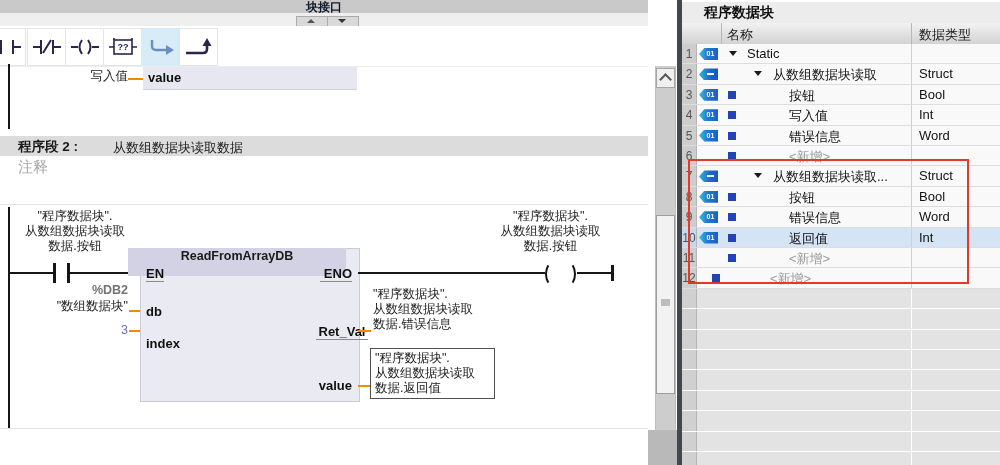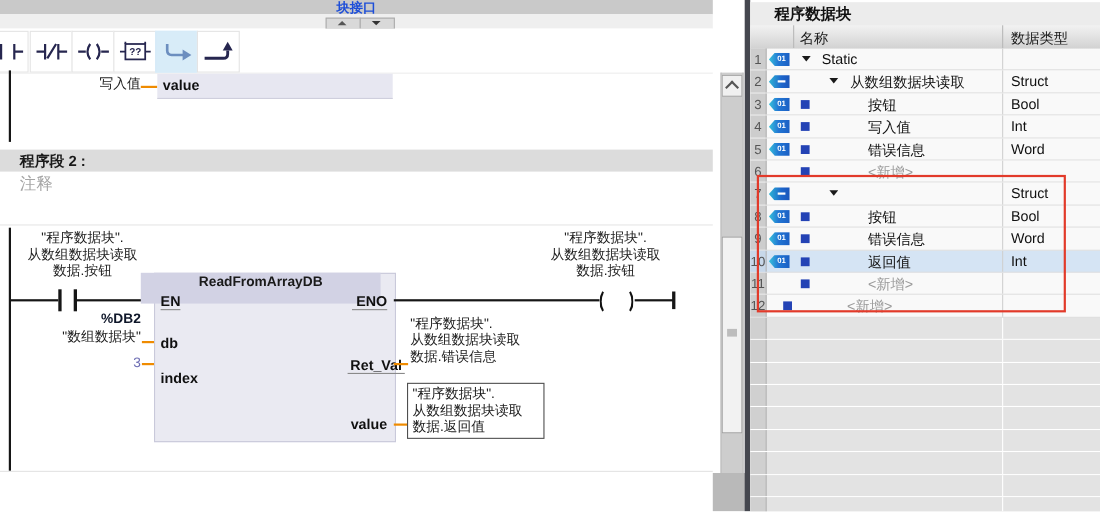--- a/index.html
+++ b/index.html
@@ -1,21 +1,21 @@
 <!DOCTYPE html>
 <html><head>
 <meta charset="utf-8">
 <style>
   html,body{margin:0;padding:0;background:#fff}
   .app{position:relative;width:1000px;height:465px;overflow:hidden;background:#fff;
        font-family:"Liberation Sans",sans-serif;color:#1a1a1a;font-size:13px}
   .abs{position:absolute}
   
   .topstrip{left:0;top:0;width:648px;height:13px;background:#c9c9c9}
-  .iftitle{left:0;top:0;width:648px;text-align:center;font-size:12px;font-weight:bold;color:#1d4ed8;line-height:14px}
+  .iftitle{left:0;top:0;width:648px;text-align:center;font-size:12px;font-weight:bold;color:#0f172a;line-height:14px}
   .substrip{left:0;top:13px;width:648px;height:13px;background:#efefef}
   .splitbtn{top:16px;width:30px;height:9px;background:#d9d9d9;border:1px solid #ababab}
   .triup,.tridn{position:absolute;left:10px;width:0;height:0;border-left:4px solid transparent;border-right:4px solid transparent}
   .triup{top:2px;border-bottom:4px solid #555}
   .tridn{top:2px;border-top:4px solid #333}
   .toolbar{left:0;top:26px;width:648px;height:40px;background:#fff;border-bottom:1px solid #ededed}
   .tbtn{position:absolute;top:2px;width:37px;height:36px;background:#fff;border:1px solid #e4e4e4;display:flex;align-items:center;justify-content:center}
   .tbtn.hl{background:#d8ecf8;border-color:#d8ecf8}
   
   .wire{position:absolute;height:2px;background:#161616}
@@ -25,21 +25,21 @@
   .lab{position:absolute;font-size:12.5px;line-height:15px;color:#1c1c1c}
   .ctr{text-align:center}.ral{text-align:right}
   .netbar{left:0;width:648px;height:20px;background:#dcdcdc}
   .netlbl{position:absolute;left:18px;top:2px;font-weight:bold;font-size:13.5px}
   .nettitle{position:absolute;left:113px;top:3px;font-size:13px}
   .comment{position:absolute;left:18px;font-size:15px;color:#a5a5a5}
   .fbbody{position:absolute;background:#eaeaf2;border:1px solid #c9c9da}
   .fbhead{position:absolute;background:#d2d2e4;font-weight:bold;font-size:12.5px;text-align:center;line-height:16px}
   .pin{position:absolute;font-weight:bold;font-size:13px;color:#101010}
   .pu{border-bottom:1px solid #8a8a8a;padding-bottom:0}
-  .teal{color:#0f172a;font-weight:bold}
+  .teal{color:#737373;font-weight:bold}
   .cblue{color:#6e6eb4}
   .parenL,.parenR{position:absolute;width:11px;height:20px;border:2px solid transparent;border-radius:50%}
   .parenL{border-left:2px solid #111}
   .parenR{border-right:2px solid #111}
   .valbox{position:absolute;border:1px solid #4f4f4f;background:#fff;padding:2px 4px;font-size:12.5px;line-height:15px}
   .blk1{position:absolute;background:#e7e7f1;border-bottom:1px solid #cfcfdd}
   
   .sb{left:655px;top:66px;width:19px;height:364px;background:#cdcdcd;border-left:1px solid #bdbdbd;border-right:1px solid #bdbdbd}
   .sbup{position:absolute;left:0;top:2px;width:17px;height:18px;background:#f0f0f0;border:1px solid #a6a6a6}
   .chev{width:7px;height:7px;border-left:2px solid #555;border-top:2px solid #555;transform:rotate(45deg);margin:6px auto 0}
@@ -142,20 +142,21 @@
 
   <div class="rail" style="left:8px;top:64px;height:65px"></div>
   <div class="lab ral" style="left:40px;top:69px;width:88px">写入值</div>
   <div class="owire" style="left:128px;top:78px;width:15px"></div>
   <div class="blk1" style="left:143px;top:67px;width:214px;height:22px">
     <span class="pin" style="left:5px;top:3px">value</span>
   </div>
 
   <div class="abs netbar" style="top:136px">
     <span class="netlbl">程序段 2 :</span>
+    <span class="nettitle">从数组数据块读取数据</span>
   </div>
   <div class="comment" style="top:158px">注释</div>
   <div class="abs" style="left:0;top:204px;width:648px;height:1px;background:#e6e6e6"></div>
 
   <div class="rail" style="left:8px;top:207px;height:221px"></div>
 
   <div class="lab ctr" style="left:10px;top:209px;width:130px">
     <div>"程序数据块".</div>
     <div>从数组数据块读取</div>
     <div>数据.按钮</div>
@@ -270,20 +271,21 @@
         <div class="trow" style="top: 144px;">
           <div class="cnum">6</div>
           <div class="mark" style="left: 46px;"></div>
           <div class="rname ph" style="left: 107px;">&lt;新增&gt;</div>
           <div class="cvline"></div>
         </div>
         <div class="trow" style="top: 164.4px;">
           <div class="cnum">7</div>
           <div class="structico"></div>
           <div class="texp" style="left: 72px;"></div>
+          <div class="rname" style="left: 91px;">从数组数据块读取...</div>
           <div class="rtype">Struct</div>
           <div class="cvline"></div>
         </div>
         <div class="trow" style="top: 184.8px;">
           <div class="cnum">8</div>
           <div class="tagico">01</div>
           <div class="mark" style="left: 46px;"></div>
           <div class="rname" style="left: 107px;">按钮</div>
           <div class="rtype">Bool</div>
           <div class="cvline"></div>

